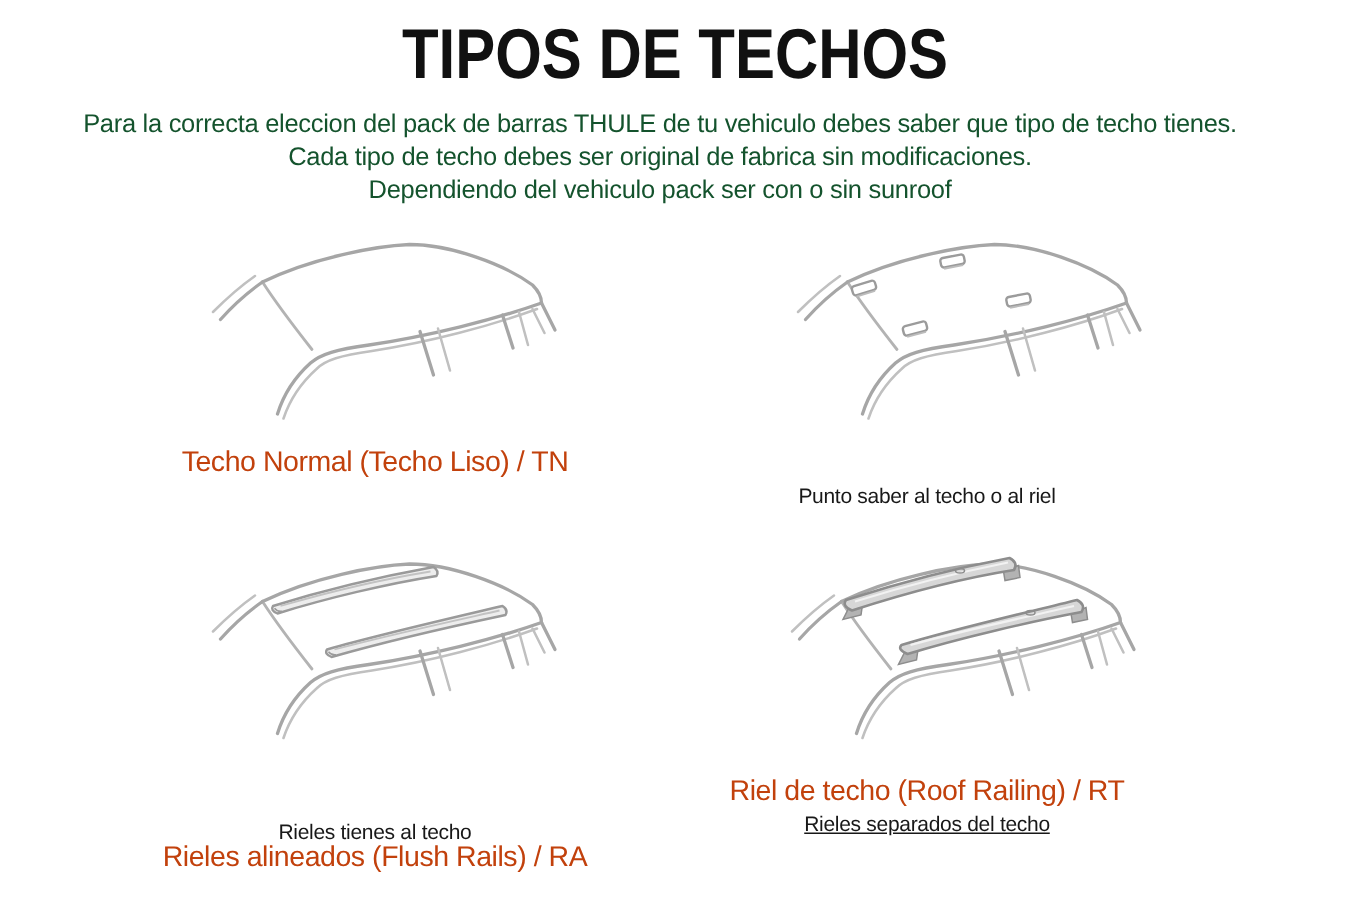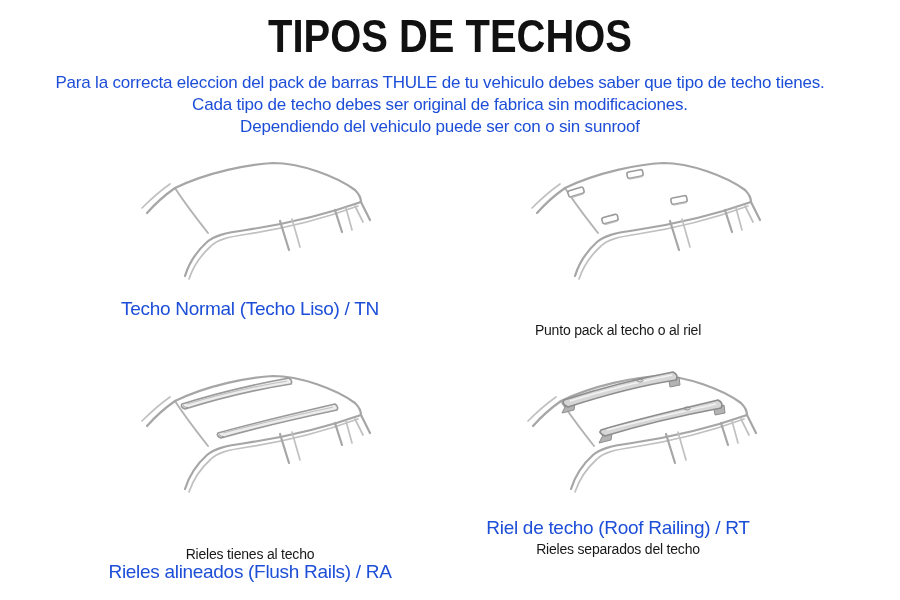--- a/index.html
+++ b/index.html
@@ -7,43 +7,43 @@
     position:relative;width:900px;height:600px;background:#ffffff;overflow:hidden;
     font-family:"Liberation Sans", sans-serif;color:#1a1a1a;
   }
   .title{
     position:absolute;top:8px;left:0;width:900px;margin:0;
     text-align:center;font-size:47px;font-weight:700;letter-spacing:0px;
     transform:scaleX(0.85);transform-origin:center;color:#111;
   }
   .intro{
     position:absolute;top:72px;left:0;width:880px;margin:0;
-    text-align:center;font-size:17px;line-height:22px;letter-spacing:-0.2px;color:#1d4ed8;
+    text-align:center;font-size:17px;line-height:22px;letter-spacing:-0.2px;color:#14532d;
   }
   .intro span{display:block;}
   .fig{position:absolute;width:332px;height:146px;}
   .fig-tn{left:108px;top:150px;}
   .fig-pf{left:498px;top:150px;}
   .fig-ra{left:108px;top:363px;}
   .fig-rt{left:494px;top:363px;}
   .roof-label{
     position:absolute;width:380px;text-align:center;margin:0;
-    font-size:19px;letter-spacing:-0.3px;color:#1d4ed8;
+    font-size:19px;letter-spacing:-0.3px;color:#c2410c;
   }
   .roof-sublabel{
     position:absolute;width:380px;text-align:center;margin:0;
     font-size:14px;letter-spacing:-0.2px;color:#181818;
   }
   .lbl-tn{top:298px;left:60px;}
   .lbl-pf{top:298px;left:428px;}
   .sub-pf{top:322px;left:428px;}
   .lbl-ra{top:521px;left:60px;margin-top:40px;}
   .sub-ra{top:546px;left:60px;}
   .lbl-rt{top:517px;left:428px;}
-  .sub-rt{top:541px;left:428px;}
+  .sub-rt{top:541px;left:428px;text-decoration:underline;}
   .defs-holder{position:absolute;width:0;height:0;overflow:hidden;}
 </style>
 </head>
 <body>
 
 <div class="canvas">
 
   <svg class="defs-holder" aria-hidden="true">
     <defs>
       <g id="carRoofBase">
@@ -68,21 +68,21 @@
         <path d="M247,56 L255,72" fill="none" stroke="#c0c0c0" stroke-width="1.7" stroke-linecap="round"></path>
       </g>
     </defs>
   </svg>
 
   <h1 class="title">TIPOS DE TECHOS</h1>
 
   <p class="intro">
     <span>Para la correcta eleccion del pack de barras THULE de tu vehiculo debes saber que tipo de techo tienes.</span>
     <span>Cada tipo de techo debes ser original de fabrica sin modificaciones.</span>
-    <span>Dependiendo del vehiculo puede ser con o sin sunroof</span>
+    <span>Dependiendo del vehiculo pack ser con o sin sunroof</span>
   </p>
 
   <svg class="fig fig-tn" viewBox="0 0 332 146">
     <use href="#carRoofBase"></use>
   </svg>
 
   <svg class="fig fig-pf" viewBox="0 0 332 146">
     <use href="#carRoofBase"></use>
     <g>
       <g transform="translate(78,42) rotate(-17)">
@@ -135,21 +135,21 @@
         <path d="M220,46 L221,52 L231,50 L230,42 Z" fill="#b3b3b3" stroke="#8d8d8d" stroke-width="1"></path>
         <path d="M107,67 C143,56 192,45 224,37 Q230,40 227,45 C195,51 147,62 111,73 Q104,70 107,67 Z" fill="#d7d7d7" stroke="#8d8d8d" stroke-width="1.7" stroke-linejoin="round"></path>
         <path d="M113,67 C145,58 192,48 222,41" fill="none" stroke="#f2f2f2" stroke-width="1.5"></path>
         <ellipse cx="193" cy="45.5" rx="3" ry="1.5" fill="none" stroke="#8d8d8d" stroke-width="1"></ellipse>
       </g>
     </g>
   </svg>
 
   <p class="roof-label lbl-tn">Techo Normal (Techo Liso) / TN</p>
 
-  <p class="roof-sublabel sub-pf">Punto pack al techo o al riel</p>
+  <p class="roof-sublabel sub-pf">Punto saber al techo o al riel</p>
 
   <p class="roof-label lbl-ra">Rieles alineados (Flush Rails) / RA</p>
   <p class="roof-sublabel sub-ra">Rieles tienes al techo</p>
 
   <p class="roof-label lbl-rt">Riel de techo (Roof Railing) / RT</p>
   <p class="roof-sublabel sub-rt">Rieles separados del techo</p>
 
 </div>
 
 </body></html>

